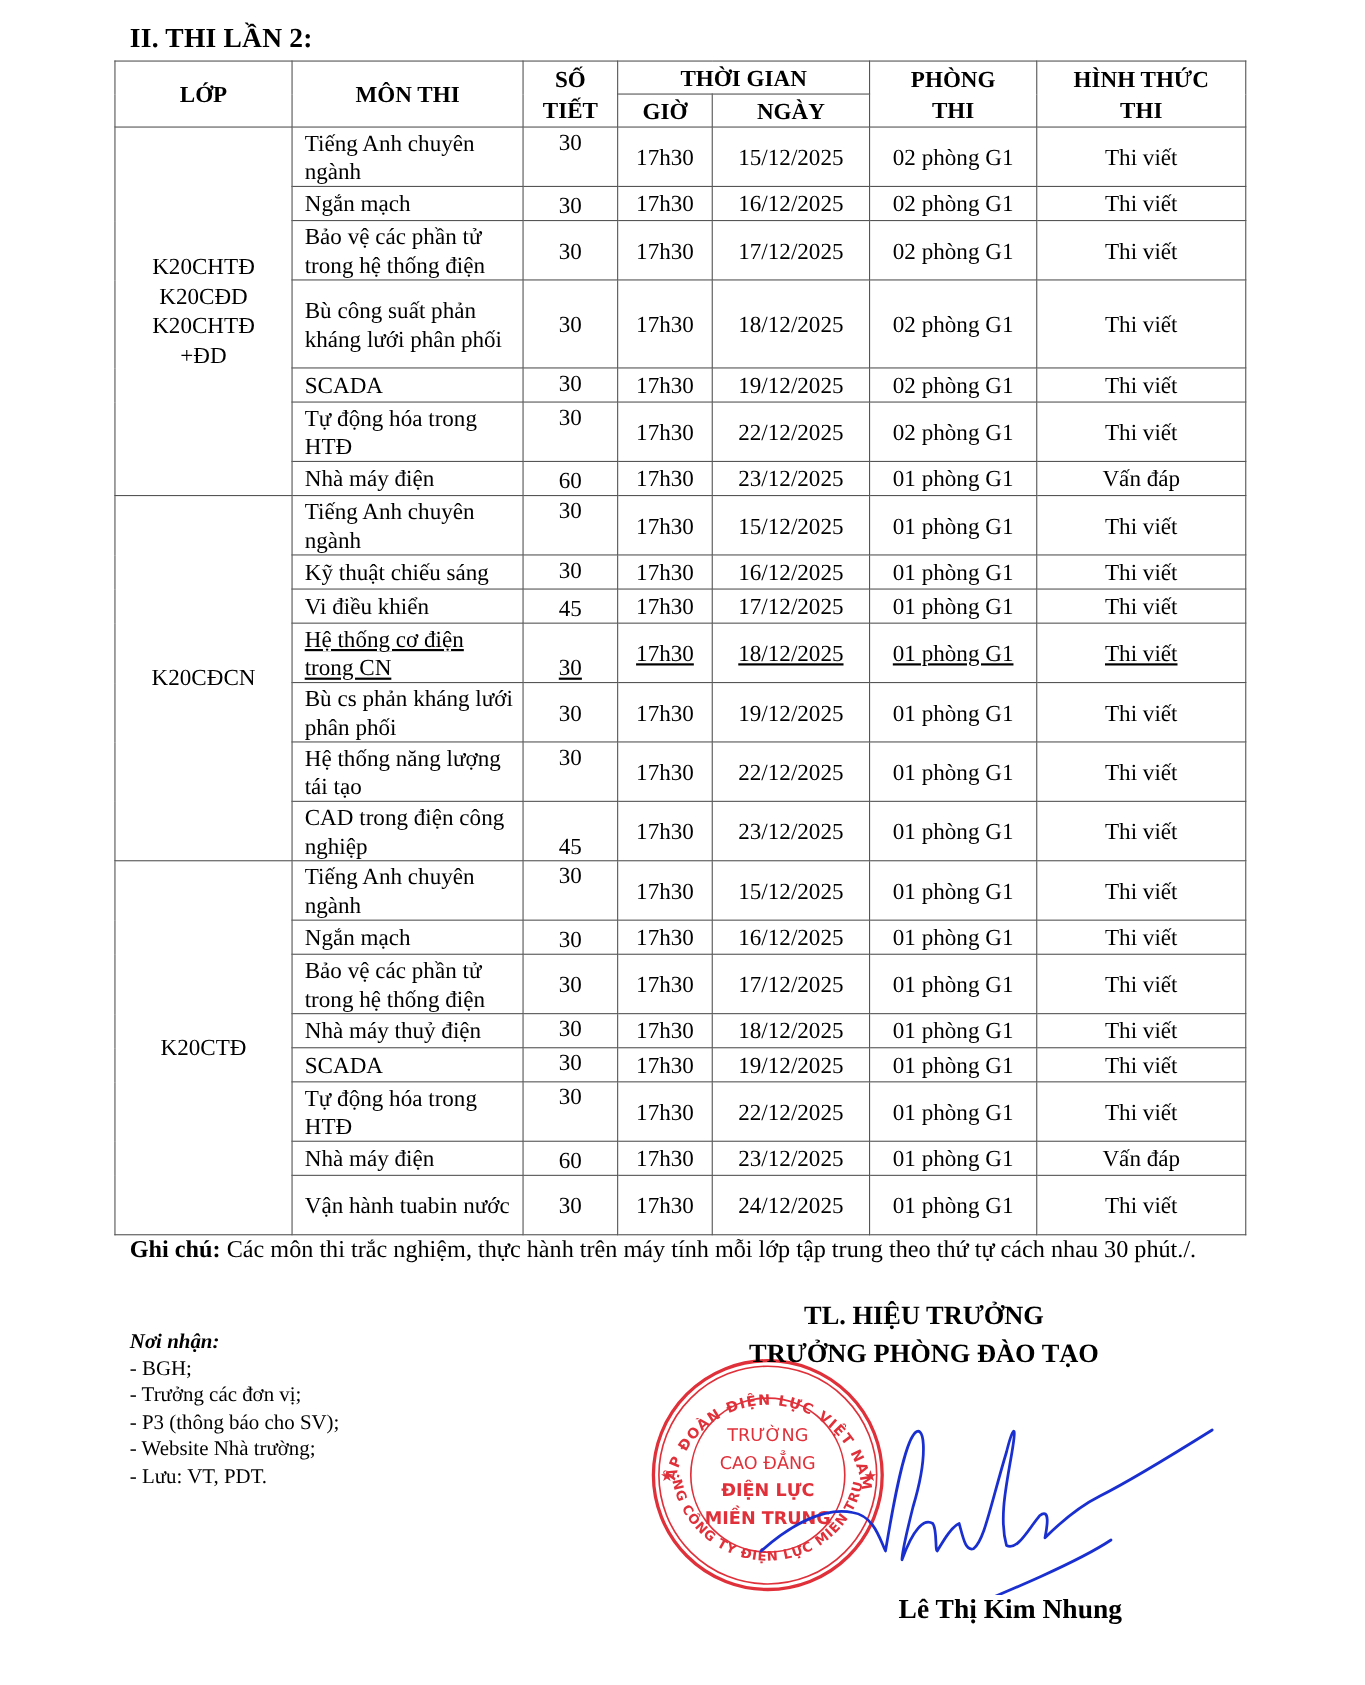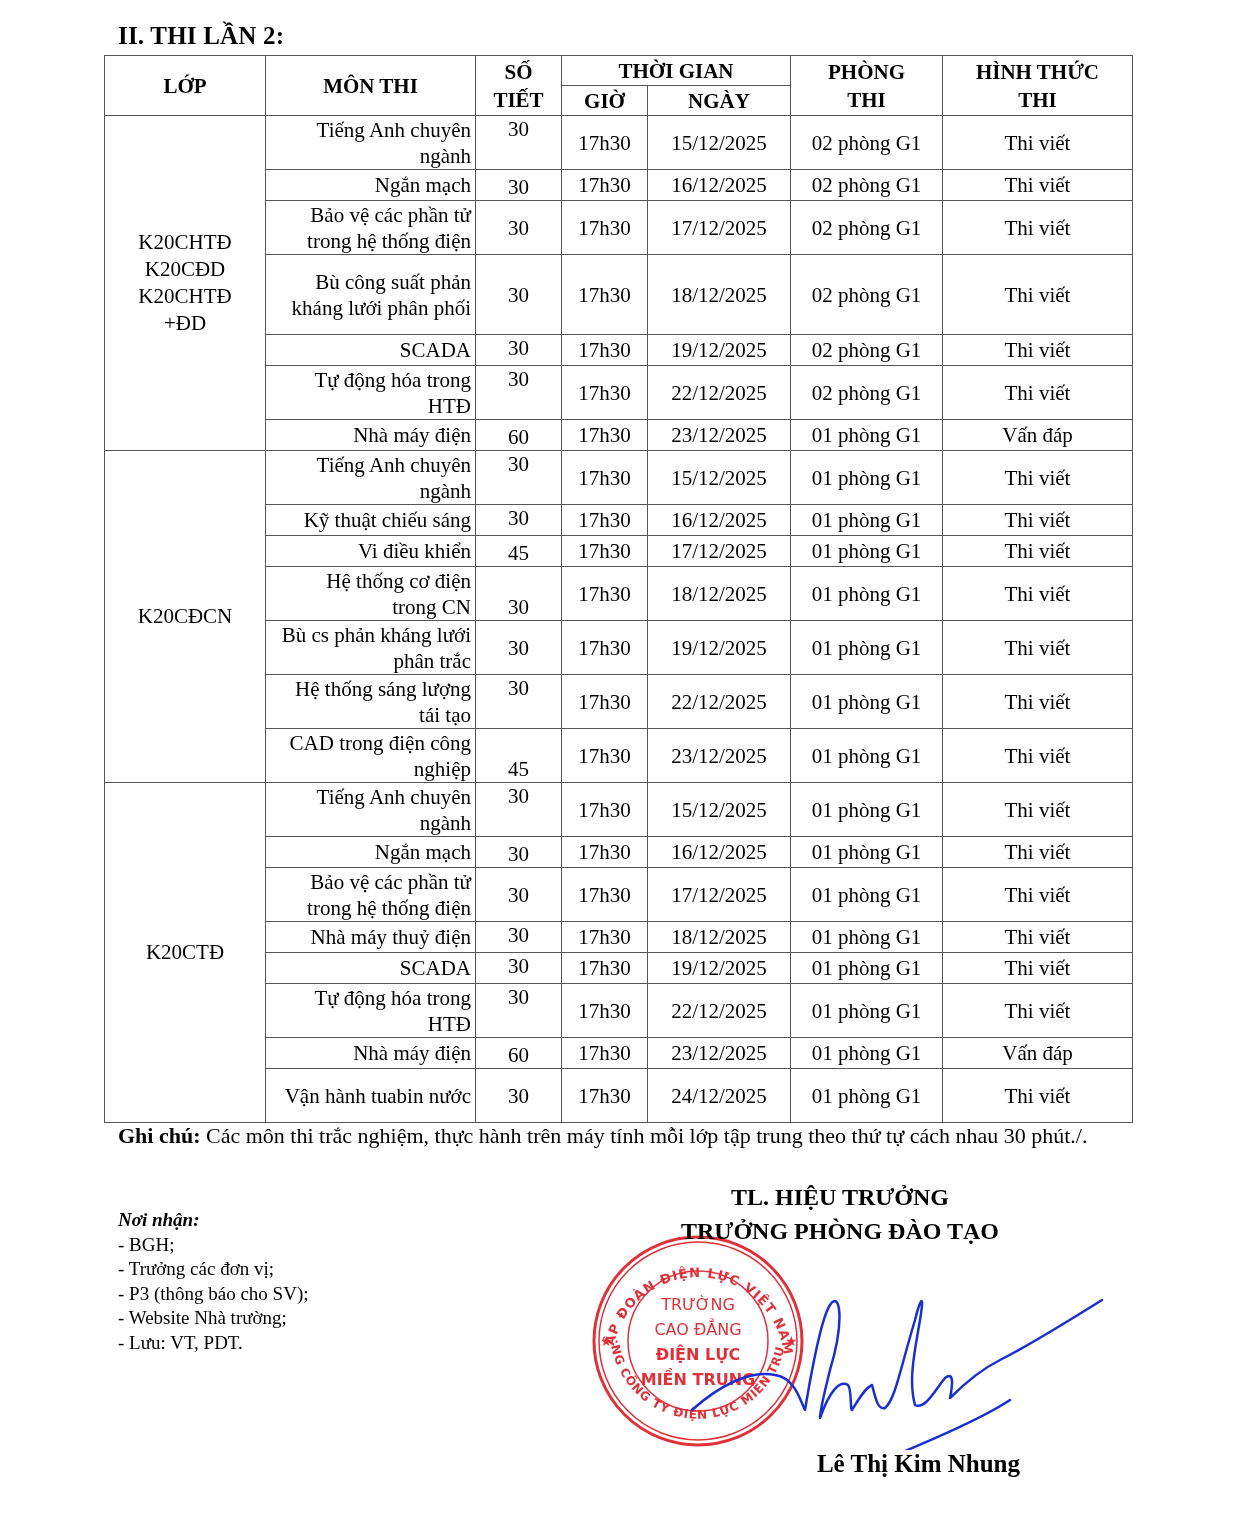--- a/index.html
+++ b/index.html
@@ -22,21 +22,21 @@
   }
   table.sched th { font-weight: bold; text-align: center; line-height: 28px; }
   col.c-lop { width: 161px; }
   col.c-mon { width: 210px; }
   col.c-so { width: 86px; }
   col.c-gio { width: 86px; }
   col.c-ngay { width: 143px; }
   col.c-phong { width: 152px; }
   col.c-hinh { width: 190px; }
   td.lop { text-align: center; white-space: pre-line; line-height: 27px; }
-  td.mon { text-align: right; padding-left: 11px !important; padding-right: 4px !important; }
+  td.mon { text-align: left; padding-left: 11px !important; padding-right: 4px !important; }
   td.so { text-align: center; margin-top: 44px; }
   td.so.top { vertical-align: top; }
   td.so.bottom { vertical-align: bottom; }
   td.ctr { text-align: center; }
   .note {
     position: absolute; left: 118px; top: 1120px; width: 990px;
     font-size: 22px; line-height: 31px;
   }
   .note b { font-weight: bold; text-align: center; }
   .recipients {
@@ -170,38 +170,38 @@
         <td class="ctr">Thi viết</td>
       </tr>
       <tr style="height: 31px;">
         <td class="mon">Vi điều khiển</td>
         <td class="so bottom">45</td>
         <td class="ctr">17h30</td>
         <td class="ctr">17/12/2025</td>
         <td class="ctr">01 phòng G1</td>
         <td class="ctr">Thi viết</td>
       </tr>
-      <tr style="height: 54px;">
+      <tr style="height: 54px; text-decoration: underline;">
         <td class="mon">Hệ thống cơ điện trong CN</td>
         <td class="so bottom">30</td>
         <td class="ctr">17h30</td>
         <td class="ctr">18/12/2025</td>
         <td class="ctr">01 phòng G1</td>
         <td class="ctr">Thi viết</td>
       </tr>
       <tr style="height: 54px;">
-        <td class="mon">Bù cs phản kháng lưới phân trắc</td>
+        <td class="mon">Bù cs phản kháng lưới phân phối</td>
         <td class="so">30</td>
         <td class="ctr">17h30</td>
         <td class="ctr">19/12/2025</td>
         <td class="ctr">01 phòng G1</td>
         <td class="ctr">Thi viết</td>
       </tr>
       <tr style="height: 54px;">
-        <td class="mon">Hệ thống sáng lượng tái tạo</td>
+        <td class="mon">Hệ thống năng lượng tái tạo</td>
         <td class="so top">30</td>
         <td class="ctr">17h30</td>
         <td class="ctr">22/12/2025</td>
         <td class="ctr">01 phòng G1</td>
         <td class="ctr">Thi viết</td>
       </tr>
       <tr style="height: 54px;">
         <td class="mon">CAD trong điện công nghiệp</td>
         <td class="so bottom">45</td>
         <td class="ctr">17h30</td>

